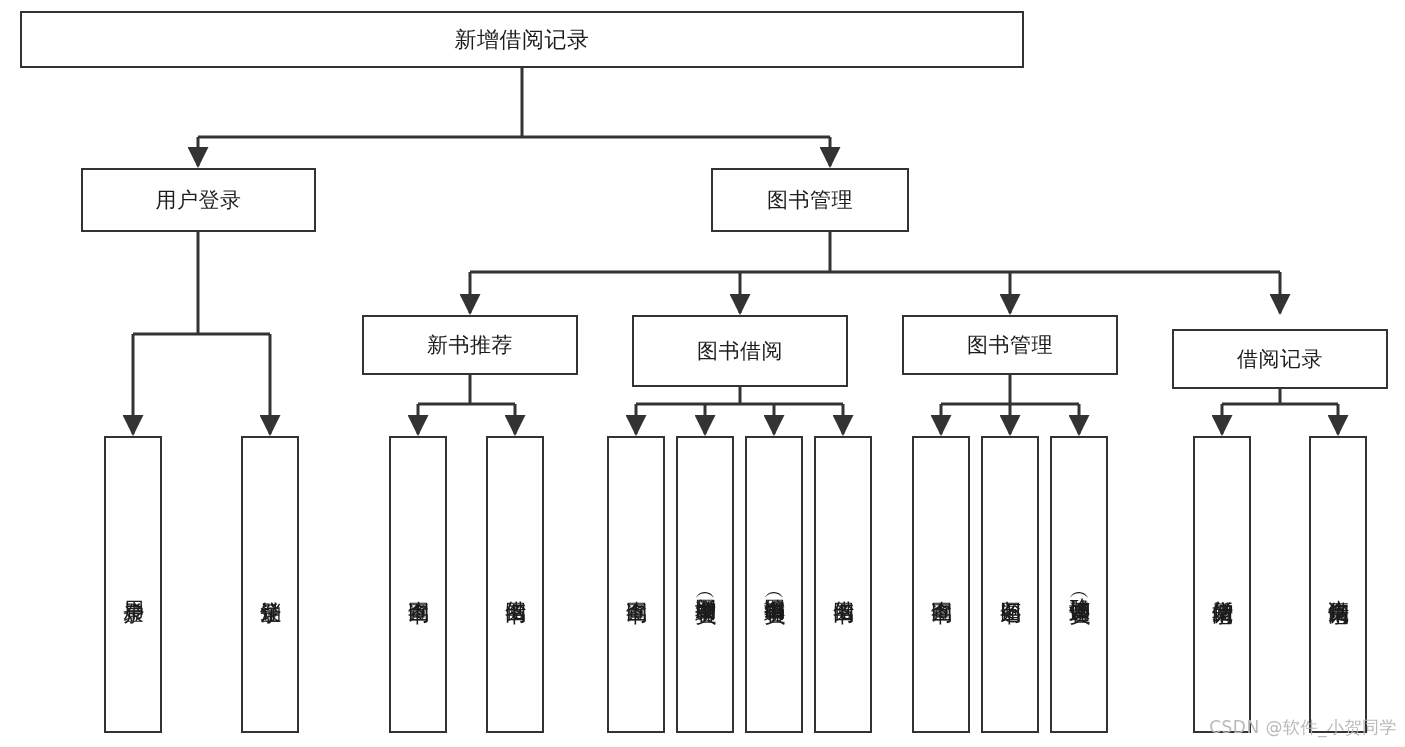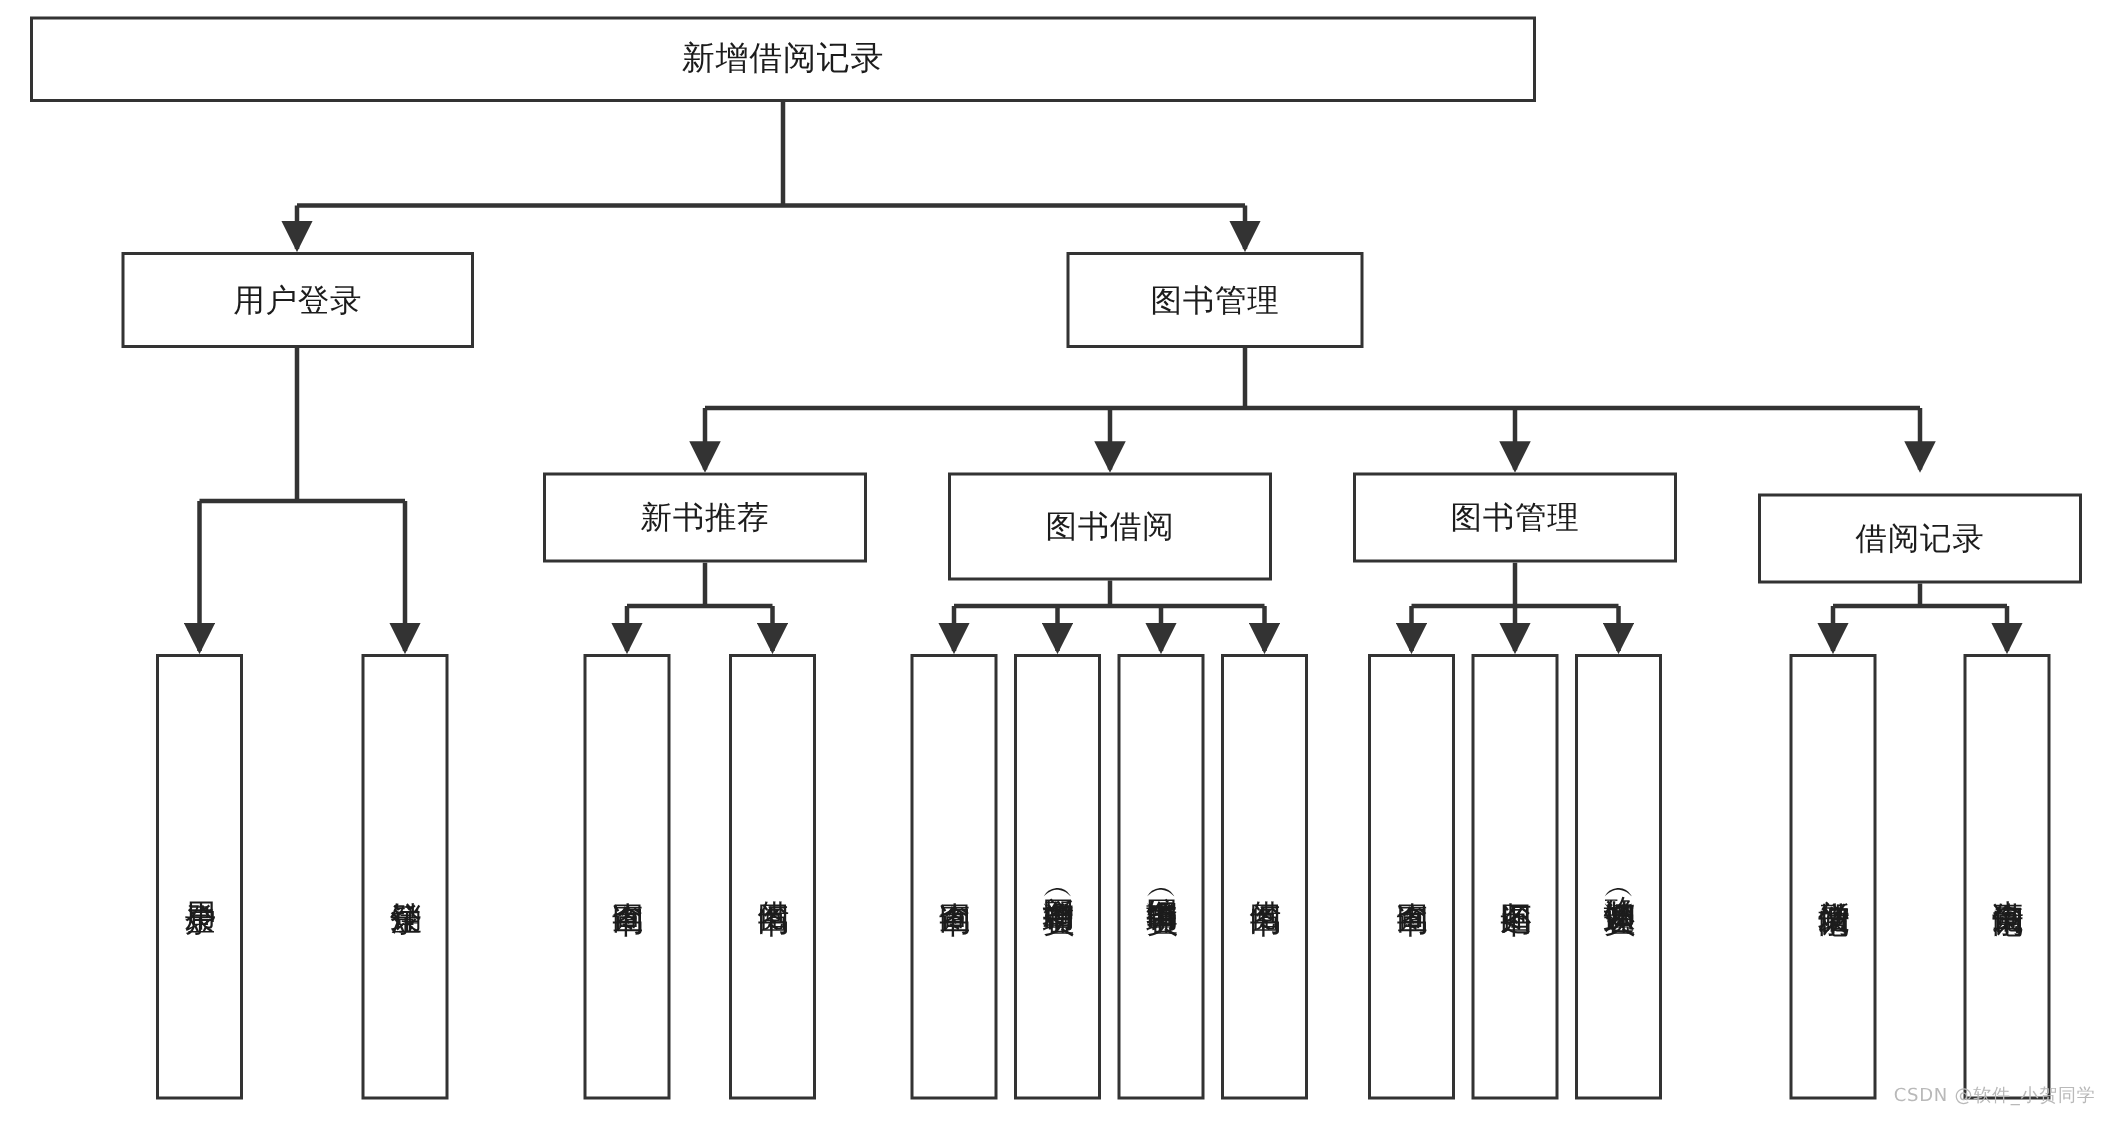--- a/index.html
+++ b/index.html
@@ -66,21 +66,21 @@
     text-align: center;
     height: 100%;
     display: flex;
     align-items: center;
     justify-content: center;
   }
   #watermark {
     position: absolute;
     right: 8px;
     bottom: 8px;
-    font-size: 12px;
+    font-size: 17px;
     color: #b9b9b9;
     letter-spacing: 0.5px;
     white-space: nowrap;
     z-index: 5;
     pointer-events: none;
   }
 </style>
 </head>
 <body>
 

